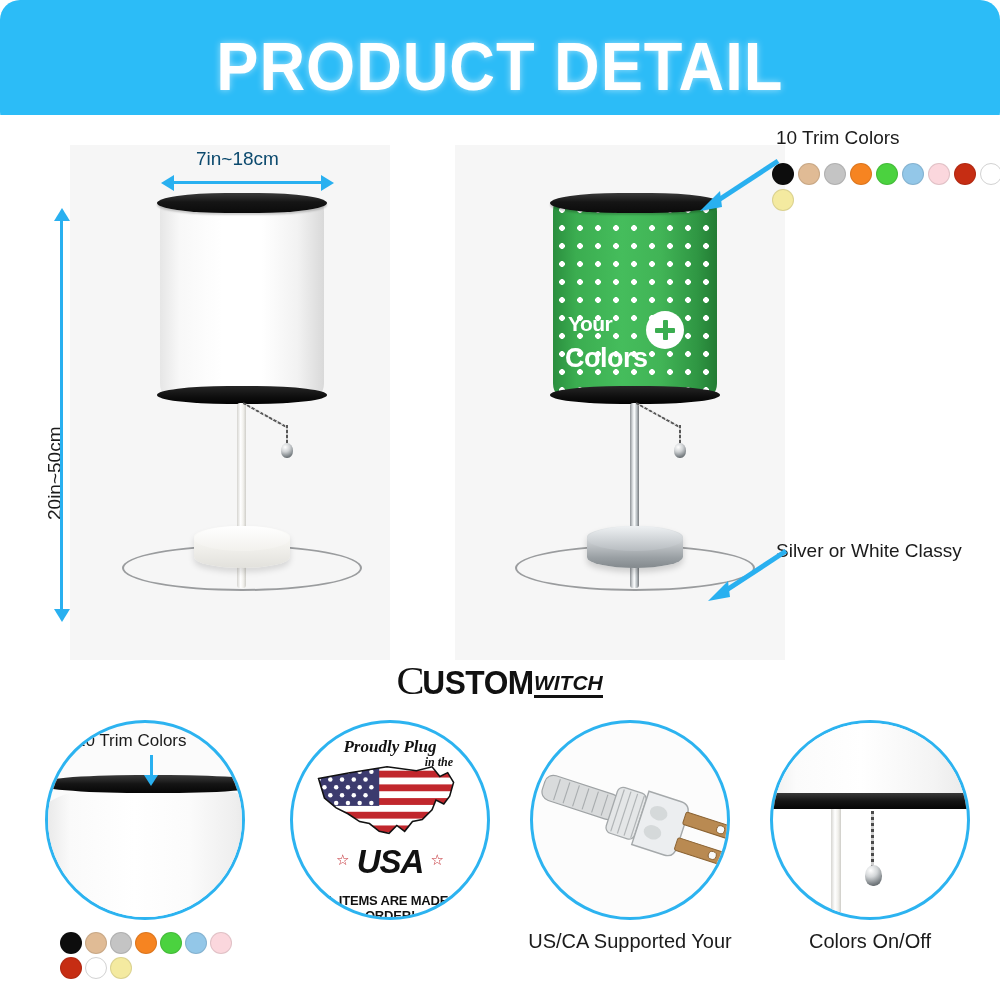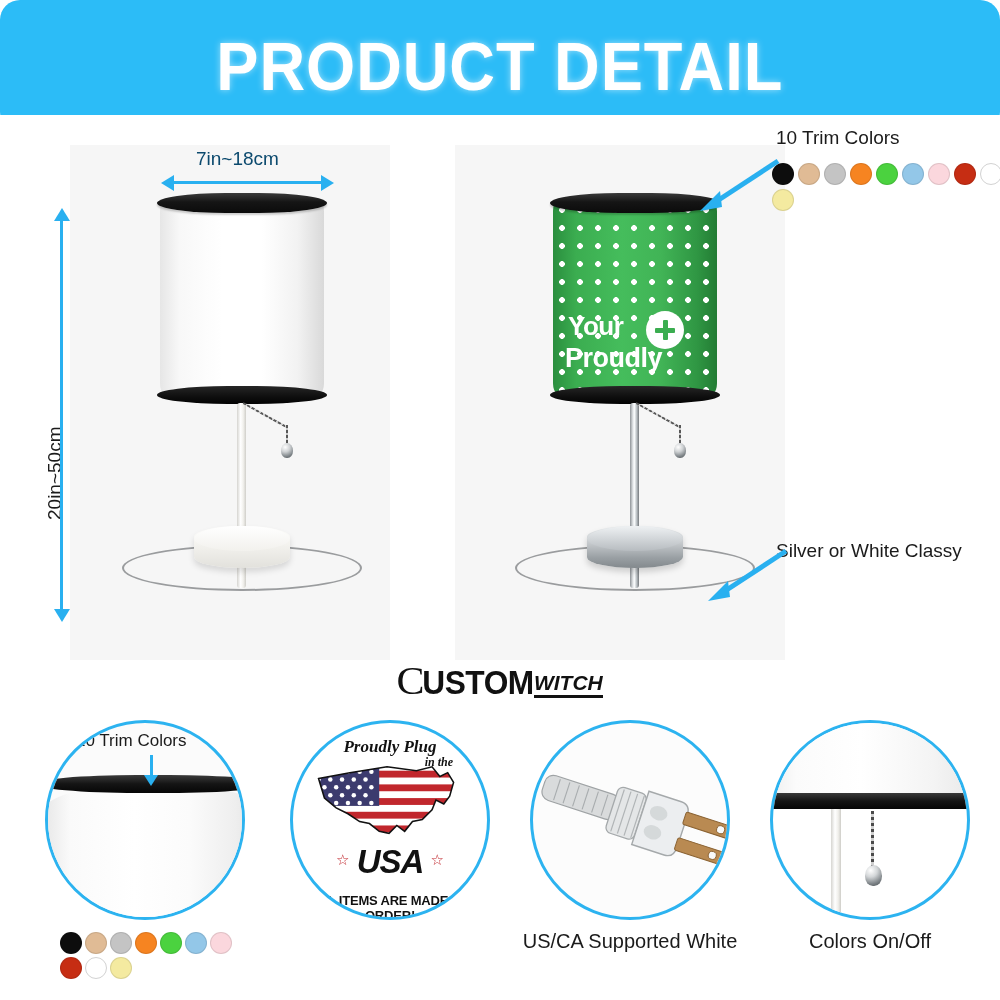--- a/index.html
+++ b/index.html
@@ -117,21 +117,21 @@
   }
 
   
   .design-overlay {
     position: absolute; left: 0; top: 118px; width: 164px; height: 76px;
     color: #ffffff; font-weight: bold;
     font-family: "Liberation Sans", sans-serif;
     line-height: 1;
     pointer-events: none;
   }
-  .dl1 { position: absolute; left: 15px; top: 2px; font-size: 26px; letter-spacing: -0.5px; }
+  .dl1 { position: absolute; left: 15px; top: 2px; font-size: 21px; letter-spacing: -0.5px; }
   .dl2 { position: absolute; left: 12px; top: 34px; font-size: 27px; letter-spacing: -0.5px; }
   .plus-badge {
     position: absolute; left: 93px; top: 0px; width: 38px; height: 38px; border-radius: 50%;
     background: #ffffff;
   }
   .plus-badge::before, .plus-badge::after {
     content: ""; position: absolute; background: #3bad50; border-radius: 1px;
   }
   .plus-badge::before { left: 9px; top: 16.5px; width: 20px; height: 5px; }
   .plus-badge::after  { left: 16.5px; top: 9px; width: 5px; height: 20px; }
@@ -311,21 +311,21 @@
     <div class="arrow-line-v" style="left:60px; top:105px; height:390px;"></div>
     <div class="arrow-head ah-up" style="left:53.5px; top:93px;"></div>
     <div class="arrow-head ah-down" style="left:53.5px; top:494px;"></div>
 
     <div class="lamp" style="left:553px; top:78px;">
       <div class="shade shade-green">
         <div class="shade-body"></div>
         <div class="design-overlay">
           <div class="dl1">Your</div>
           <div class="plus-badge"></div>
-          <div class="dl2">Proudly</div>
+          <div class="dl2">Colors</div>
         </div>
         <div class="trim-top"></div>
         <div class="trim-bottom"></div>
       </div>
       <div class="pole pole-silver" style="left:77px; top:210px; height:185px;"></div>
       <div class="chain-diag" style="left:83px; top:209px; width:50px; transform: rotate(29deg);"></div>
       <div class="chain" style="left:126px; top:232px; height:20px;"></div>
       <div class="chain-ball" style="left:121px; top:250px;"></div>
       <div class="cord-loop" style="left:-38px; top:352px; width:240px; height:46px;"></div>
       <div class="base base-silver" style="left:34px; top:333px; width:96px; height:42px;">
@@ -479,21 +479,21 @@
             <path d="M96,26 L130,26 Q140,26 140,38 L140,70 Q140,82 130,82 L96,82 Z" fill="#eceef0" stroke="#a5a9ab" stroke-width="1.4"></path>
             <ellipse cx="112" cy="44" rx="9" ry="7" fill="#cfd3d5" opacity="0.8"></ellipse>
             <ellipse cx="112" cy="64" rx="9" ry="7" fill="#cfd3d5" opacity="0.8"></ellipse>
             <rect x="138" y="34" width="52" height="13" rx="2" fill="#b98a52" stroke="#8a6232" stroke-width="1"></rect>
             <rect x="138" y="61" width="52" height="13" rx="2" fill="#b98a52" stroke="#8a6232" stroke-width="1"></rect>
             <ellipse cx="176" cy="40.5" rx="4" ry="4" fill="#f9fafa" stroke="#8a6232" stroke-width="0.9"></ellipse>
             <ellipse cx="176" cy="67.5" rx="4" ry="4" fill="#f9fafa" stroke="#8a6232" stroke-width="0.9"></ellipse>
           </g>
         </svg>
       </div>
-      <div class="feature-caption" style="left:-30px; top:210px; width:260px;">US/CA Supported White</div>
+      <div class="feature-caption" style="left:-30px; top:210px; width:260px;">US/CA Supported Your</div>
     </div>
 
     <div class="feature" style="left:770px; top:0;">
       <div class="circle" style="left:0; top:0; width:200px; height:200px; background:#ffffff;">
         <div class="c4-shade"></div>
         <div class="c4-trim"></div>
         <div class="c4-pole"></div>
         <div class="c4-chain"></div>
         <div class="c4-ball"></div>
       </div>

